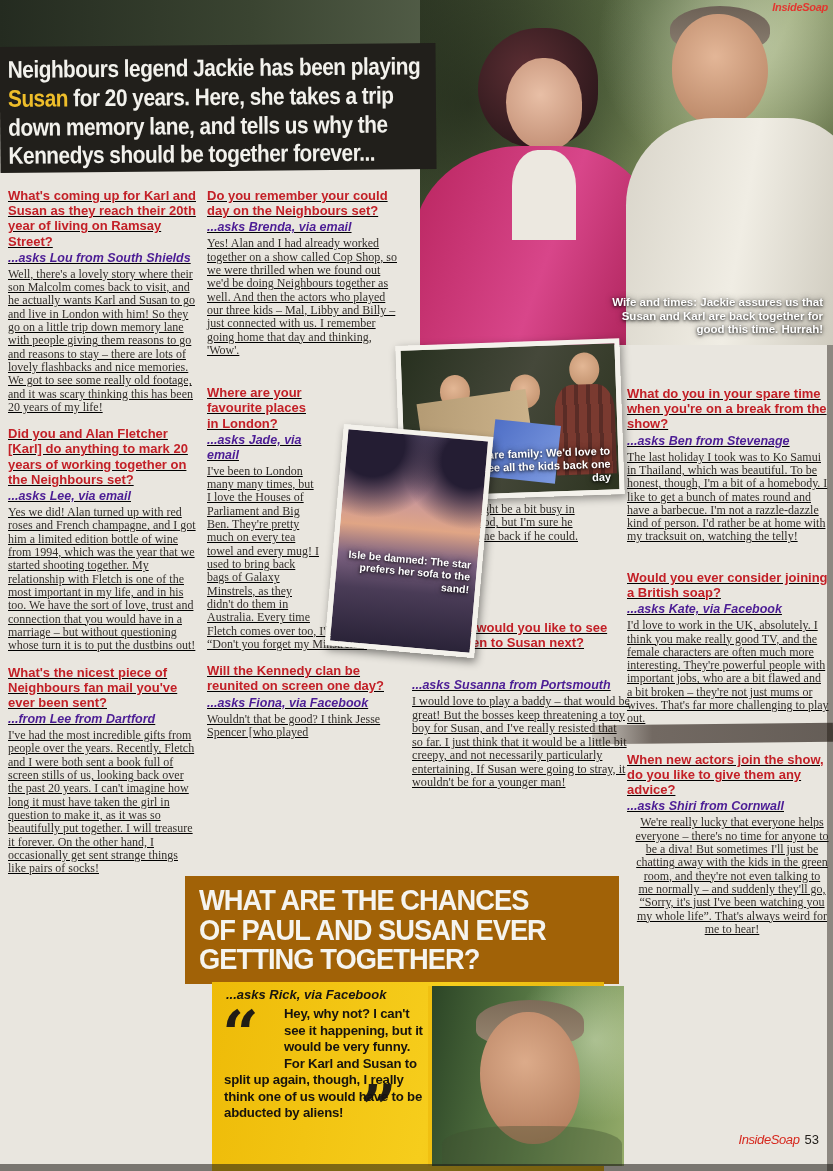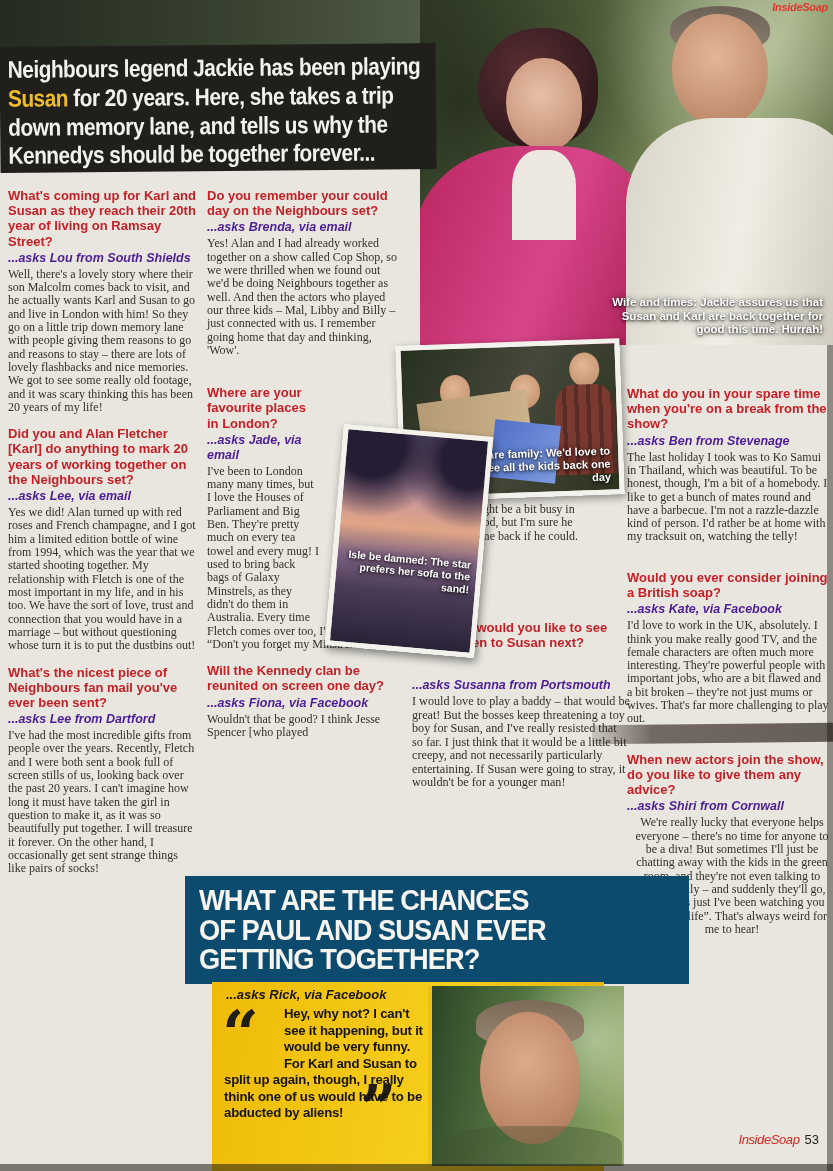--- a/index.html
+++ b/index.html
@@ -31,21 +31,21 @@
   .caption{position:absolute;color:#fff;font-weight:bold;text-align:right;
     text-shadow:0 1px 3px rgba(0,0,0,.85),0 0 6px rgba(0,0,0,.5);line-height:1.18;}
   .cap-main{right:10px;top:296px;width:225px;font-size:11.5px;}
   
   .header-box{position:absolute;left:0;top:45px;width:436px;height:126px;z-index:2;
     background:#211f1b;padding:9px 10px 0 8px;box-sizing:border-box;transform:rotate(-.5deg);}
   .hl{font-size:24px;font-weight:bold;color:#f2f1ec;line-height:1.2;letter-spacing:-.6px;
     transform:scaleX(.87);transform-origin:left;white-space:nowrap;}
   .hl-accent{color:#eebd2a;}
   
-  .col{position:absolute;z-index:2;}
+  .col{position:absolute;z-index:2;text-decoration:underline;}
   .qa-h{font-size:13px;font-weight:bold;line-height:1.17;color:#c32027;margin-bottom:2px;}
   .qa-a{font-size:12.5px;font-weight:bold;font-style:italic;line-height:1.2;color:#4c1d95;margin-bottom:2px;}
   .qa-b{font-size:12px;line-height:1.11;color:#332f2b;font-family:"Liberation Serif",serif;}
   .qa+.qa{margin-top:12px;}
   .col-right .qa+.qa{margin-top:26px;}
   .wrap-spacer{float:right;width:78px;height:232px;}
   .center-b .qa-b{text-align:center;padding-left:8px;}
   
   .photo-family{position:absolute;left:398px;top:342px;width:214px;height:146px;z-index:3;
     border:5px solid #f4f2ec;transform:rotate(-2deg);box-shadow:2px 3px 8px rgba(0,0,0,.4);
@@ -62,22 +62,22 @@
   .fam-blue2{position:absolute;left:-8px;top:100px;width:54px;height:46px;background:#4a63b8;transform:rotate(-12deg);}
   .cap-family{right:8px;bottom:6px;width:150px;font-size:11px;}
   .photo-beach{position:absolute;left:334px;top:430px;width:140px;height:212px;z-index:4;
     border:5px solid #f4f2ec;transform:rotate(5deg);box-shadow:2px 4px 9px rgba(0,0,0,.45);
     background:
       radial-gradient(circle at 18% 6%,#241d33 0 14%,transparent 32%),
       radial-gradient(circle at 88% 10%,#241d33 0 12%,transparent 30%),
       linear-gradient(#8d7ca2 0%,#c293a0 26%,#e0a585 44%,#7e6382 58%,#4a3c57 74%,#2a2338 100%);overflow:hidden;}
   .cap-beach{right:6px;top:118px;width:128px;font-size:10.5px;}
   
-  .feature-box{position:absolute;left:185px;top:876px;width:504px;height:108px;z-index:5;
-    background:#0c4a6e;padding:10px 8px 0 14px;box-sizing:border-box;}
+  .feature-box{position:absolute;left:185px;top:876px;width:434px;height:108px;z-index:5;
+    background:#a16207;padding:10px 8px 0 14px;box-sizing:border-box;}
   .ft{font-size:29px;font-weight:bold;color:#f5f4ef;line-height:1.02;letter-spacing:-1px;
     transform:scaleX(.94);transform-origin:left;white-space:nowrap;}
   .yellow-panel{position:absolute;left:212px;top:982px;width:392px;height:232px;z-index:5;
     background:linear-gradient(100deg,#eebb08,#f6cd1c 55%,#e4ae06);}
   .yp-asker{font-size:13px;font-weight:bold;font-style:italic;color:#171410;margin:5px 0 0 14px;}
   .yp-quote-open,.yp-quote-close{position:absolute;font-family:"DejaVu Serif",serif;font-weight:bold;
     color:#211d15;font-size:64px;line-height:.55;z-index:1;}
   .yp-quote-open{left:10px;top:34px;}
   .yp-quote-close{left:148px;top:108px;}
   .yp-spacer{float:left;width:60px;height:52px;}
@@ -137,21 +137,21 @@
       <div class="qa-a">...asks Lou from South Shields</div>
       <div class="qa-b">Well, there's a lovely story where their son Malcolm comes back to visit, and he actually wants Karl and Susan to go and live in London with him! So they go on a little trip down memory lane with people giving them reasons to go and reasons to stay – there are lots of lovely flashbacks and nice memories. We got to see some really old footage, and it was scary thinking this has been 20 years of my life!</div>
     </div>
     <div class="qa">
       <div class="qa-h">Did you and Alan Fletcher [Karl] do anything to mark 20 years of working together on the Neighbours set?</div>
       <div class="qa-a">...asks Lee, via email</div>
       <div class="qa-b">Yes we did! Alan turned up with red roses and French champagne, and I got him a limited edition bottle of wine from 1994, which was the year that we started shooting together. My relationship with Fletch is one of the most important in my life, and in his too. We have the sort of love, trust and connection that you would have in a marriage – but without questioning whose turn it is to put the dustbins out!</div>
     </div>
     <div class="qa">
       <div class="qa-h">What's the nicest piece of Neighbours fan mail you've ever been sent?</div>
-      <div class="qa-a">...asks Lee from Dartford</div>
+      <div class="qa-a">...from Lee from Dartford</div>
       <div class="qa-b">I've had the most incredible gifts from people over the years. Recently, Fletch and I were both sent a book full of screen stills of us, looking back over the past 20 years. I can't imagine how long it must have taken the girl in question to make it, as it was so beautifully put together. I will treasure it forever. On the other hand, I occasionally get sent strange things like pairs of socks!</div>
     </div>
   </div>
 
   <div class="col" style="left:207px;top:188px;width:190px;">
     <div class="qa">
       <div class="qa-h">Do you remember your could day on the Neighbours set?</div>
       <div class="qa-a">...asks Brenda, via email</div>
       <div class="qa-b">Yes! Alan and I had already worked together on a show called Cop Shop, so we were thrilled when we found out we'd be doing Neighbours together as well. And then the actors who played our three kids – Mal, Libby and Billy – just connected with us. I remember going home that day and thinking, 'Wow'.</div>
     </div>

